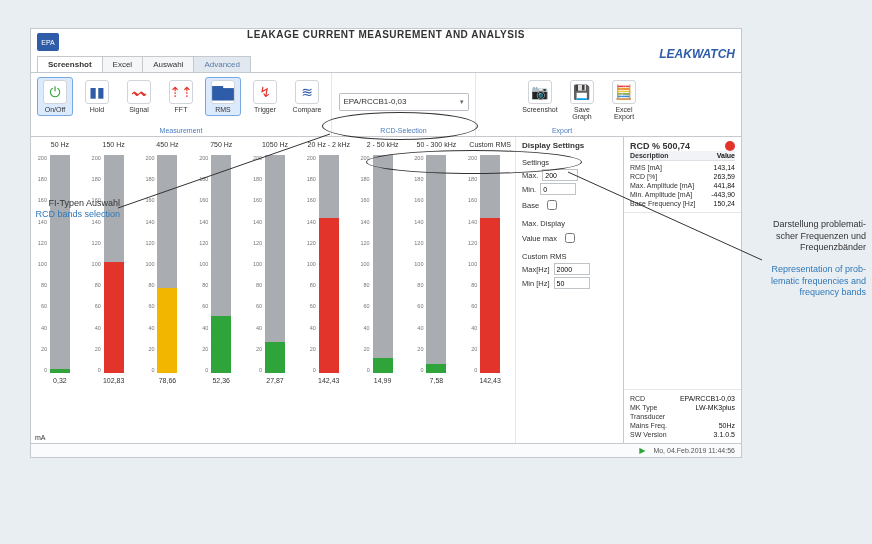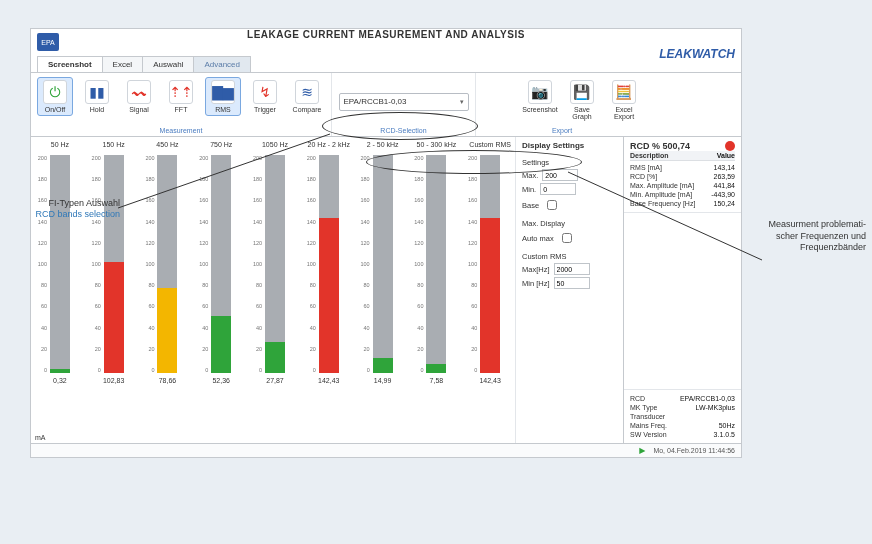--- a/index.html
+++ b/index.html
@@ -354,21 +354,21 @@
         <div class="row">
           <span>Min.</span>
           <input type="text" value="0" style="">
         </div>
         <div class="row">
           <span>Base</span>
           <input type="checkbox" style="">
         </div>
         <div class="sub">Max. Display</div>
         <div class="row">
-          <span>Auto max</span>
+          <span>Value max</span>
           <input type="checkbox" style="">
         </div>
         <div class="sub">Custom RMS</div>
         <div class="row">
           <span>Max[Hz]</span>
           <input type="text" value="2000" style="">
         </div>
         <div class="row">
           <span>Min [Hz]</span>
           <input type="text" value="50" style="">
@@ -444,17 +444,20 @@
   <svg class="arrow" style="left:0;top:0;" width="872" height="544">
     <line x1="118" y1="208" x2="330" y2="134" stroke="#333" stroke-width="1"></line>
     <line x1="762" y1="260" x2="568" y2="172" stroke="#333" stroke-width="1"></line>
   </svg>
 
   <div class="annot" style="left:0; top:198px; width:120px; text-align:right;">
     <div class="de">FI-Typen Auswahl</div>
     <div class="en">RCD bands selection</div>
   </div>
   <div class="annot" style="left:748px; top:208px; width:118px; text-align:right; white-space:pre-line;">
-    <div class="de" style="white-space:pre-line;">Measurment problemati-
+    <div class="de" style="white-space:pre-line;">Darstellung problemati-
 scher Frequenzen und
 Frequenzbänder</div>
+    <div class="en" style="white-space:pre-line;">Representation of prob-
+lematic frequencies and
+frequency bands</div>
   </div>
 </div>
 
 </body></html>

